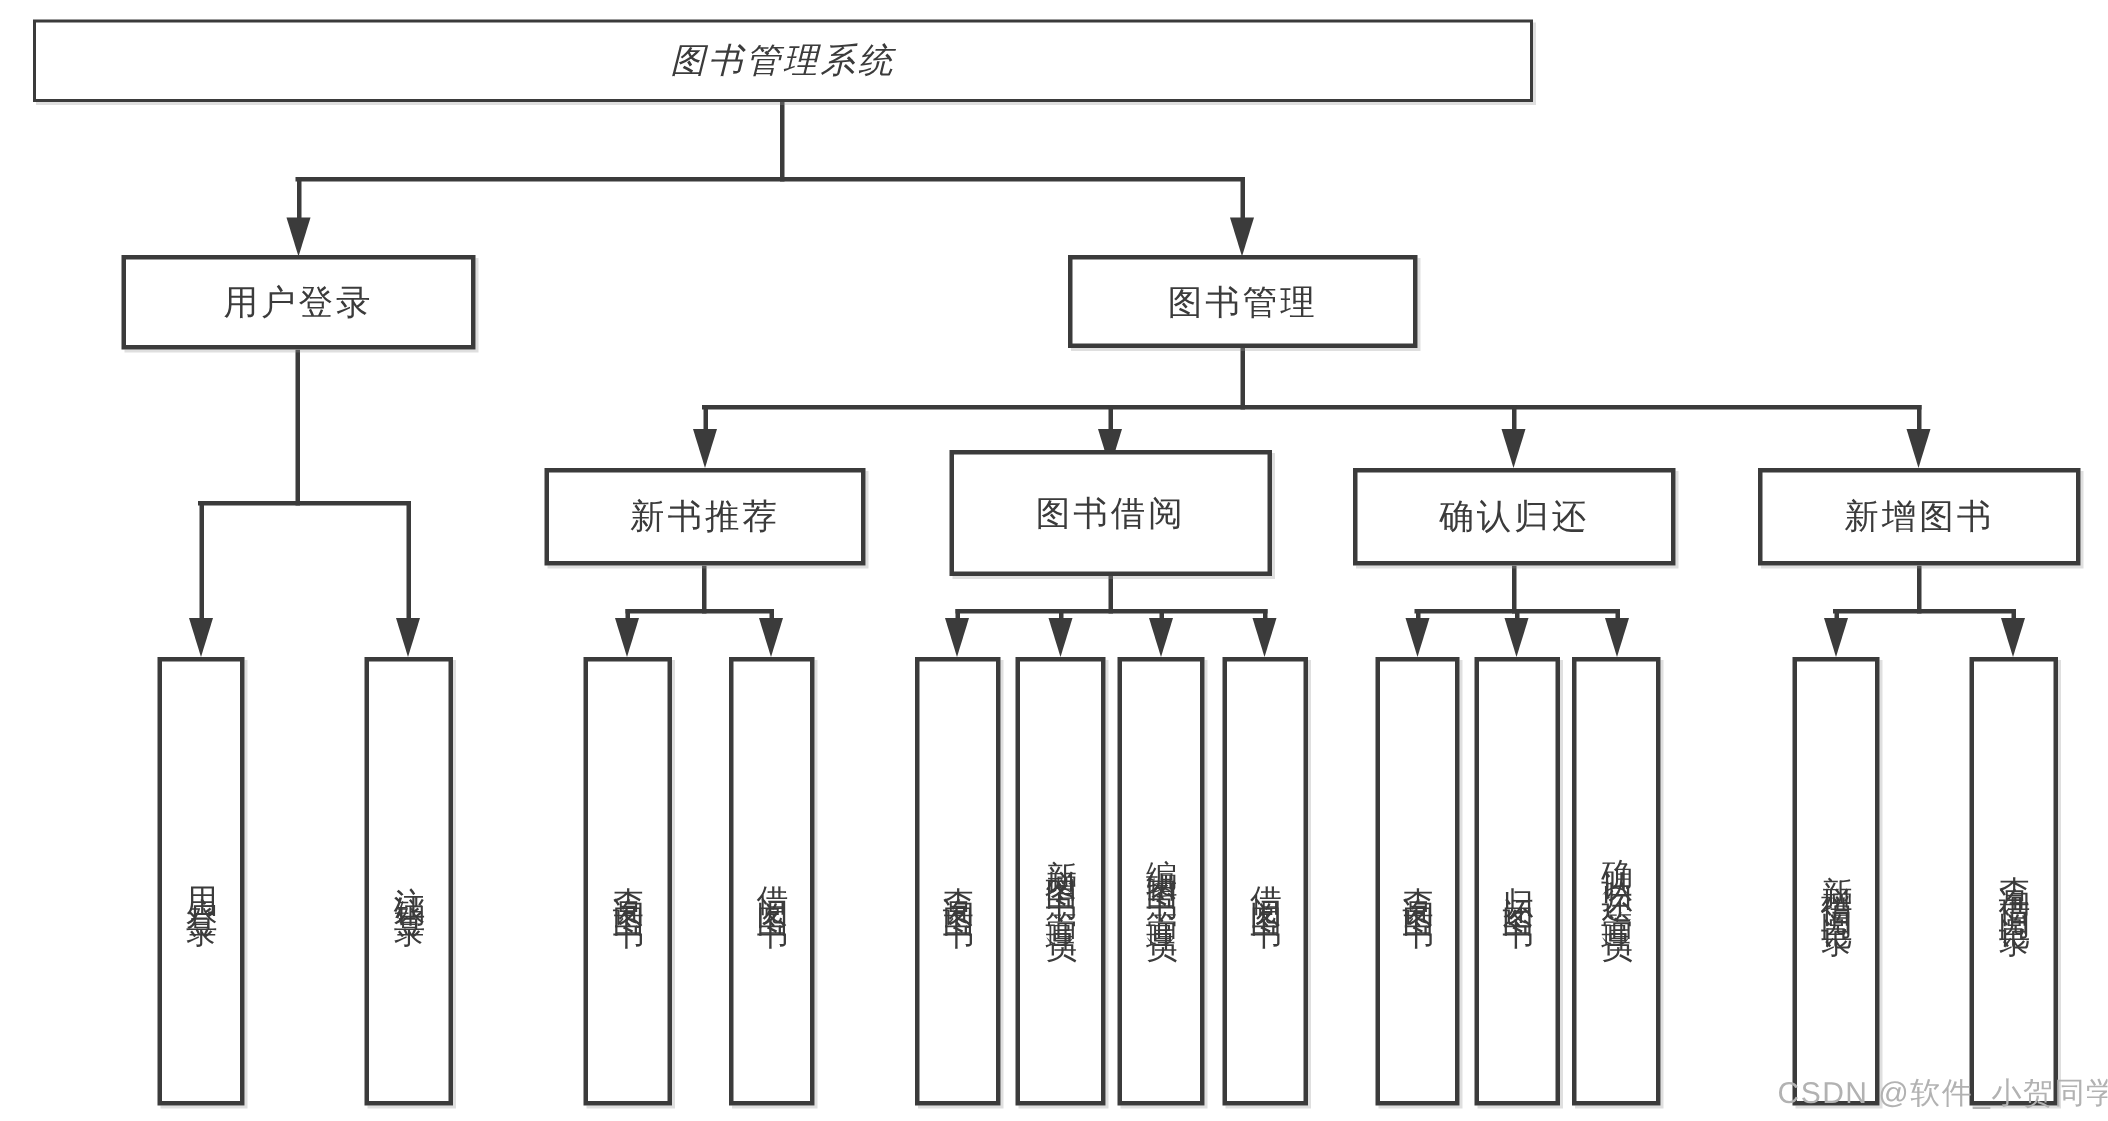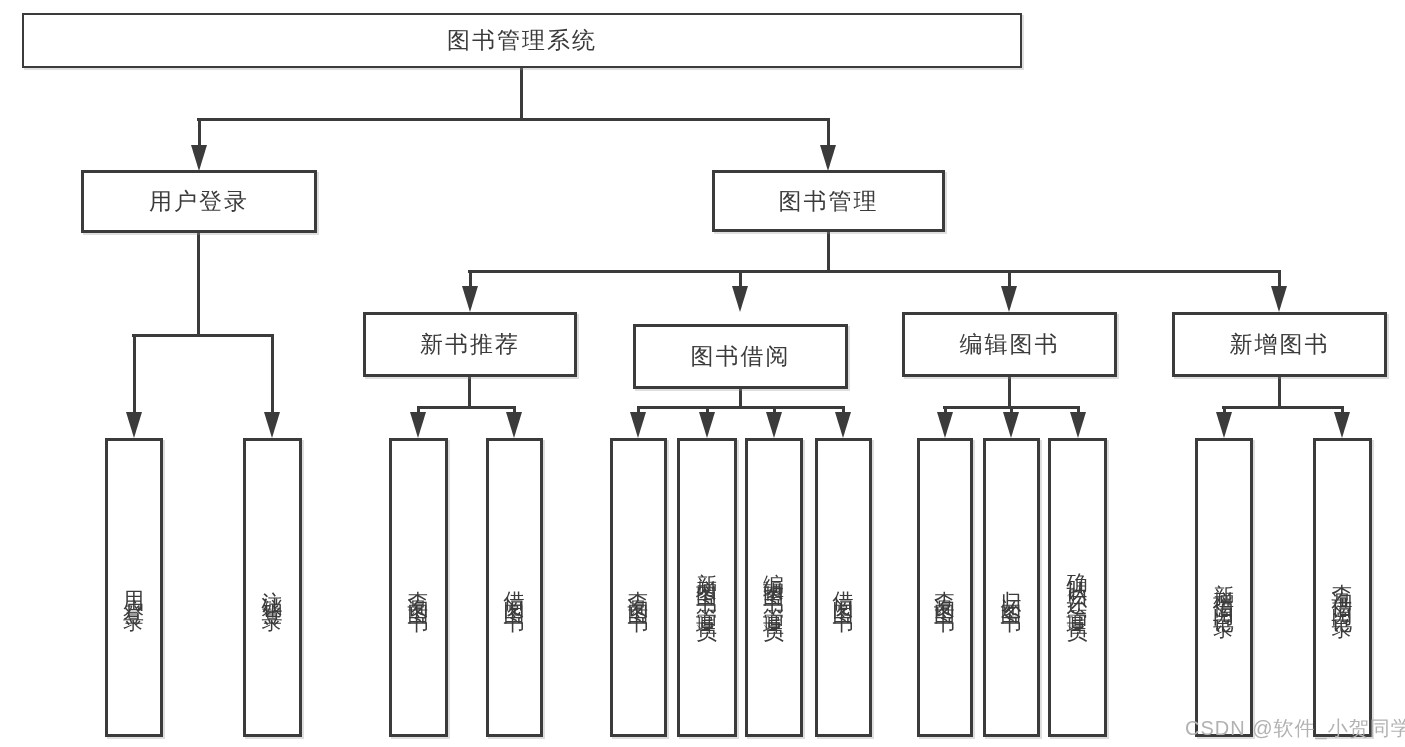--- a/index.html
+++ b/index.html
@@ -30,21 +30,21 @@
     border:3px solid var(--line);
     display:flex;
     align-items:center;
     justify-content:center;
     font-size:23px;
     letter-spacing:2px;
     color:var(--text);
     box-shadow:2px 2px 0 rgba(150,150,150,0.30);
     white-space:nowrap;
   }
-  .box.root{ border-width:2px; }
+  .box.root{ border-width:2px;font-style:italic; }
   .vbox{
     writing-mode:vertical-rl;
     text-orientation:mixed;
     font-size:21px;
     letter-spacing:7px;
     line-height:1;
     white-space:normal;
   }
   
   .hline,.vline{ position:absolute; background:var(--line); }
@@ -132,25 +132,25 @@
   <div class="box" style="left:81px;top:170px;width:236px;height:63px">
     <span>用户登录</span>
   </div>
   <div class="box" style="left:712px;top:170px;width:233px;height:62px">
     <span>图书管理</span>
   </div>
 
   <div class="box" style="left:363px;top:312px;width:214px;height:65px">
     <span>新书推荐</span>
   </div>
-  <div class="box" style="left:633px;top:324px;width:215px;height:65px">
+  <div class="box" style="left:633px;top:300px;width:215px;height:84px">
     <span>图书借阅</span>
   </div>
   <div class="box" style="left:902px;top:312px;width:215px;height:65px">
-    <span>编辑图书</span>
+    <span>确认归还</span>
   </div>
   <div class="box" style="left:1172px;top:312px;width:215px;height:65px">
     <span>新增图书</span>
   </div>
 
   <div class="box vbox" style="left:105px;top:438px;width:58px;height:299px">
     <span>用户登录</span>
   </div>
   <div class="box vbox" style="left:243px;top:438px;width:59px;height:299px">
     <span>注销登录</span>

